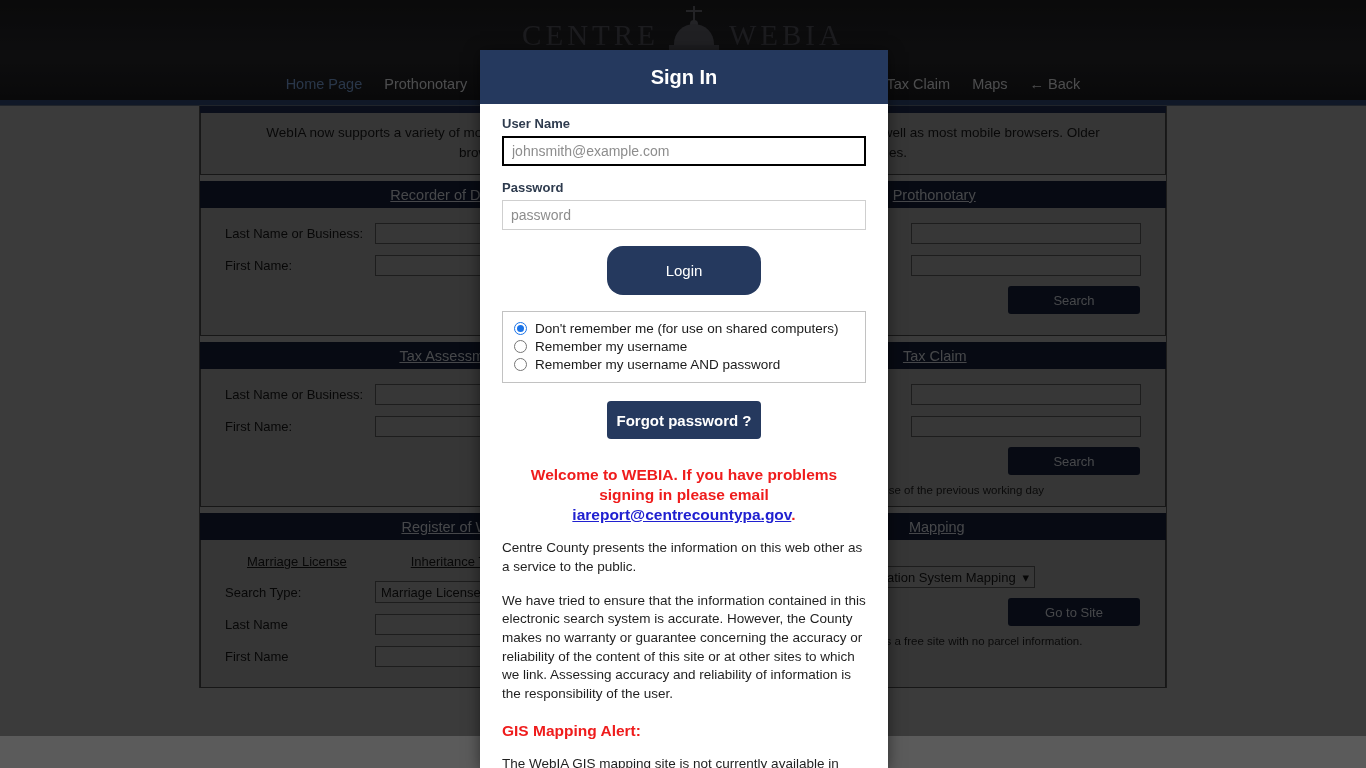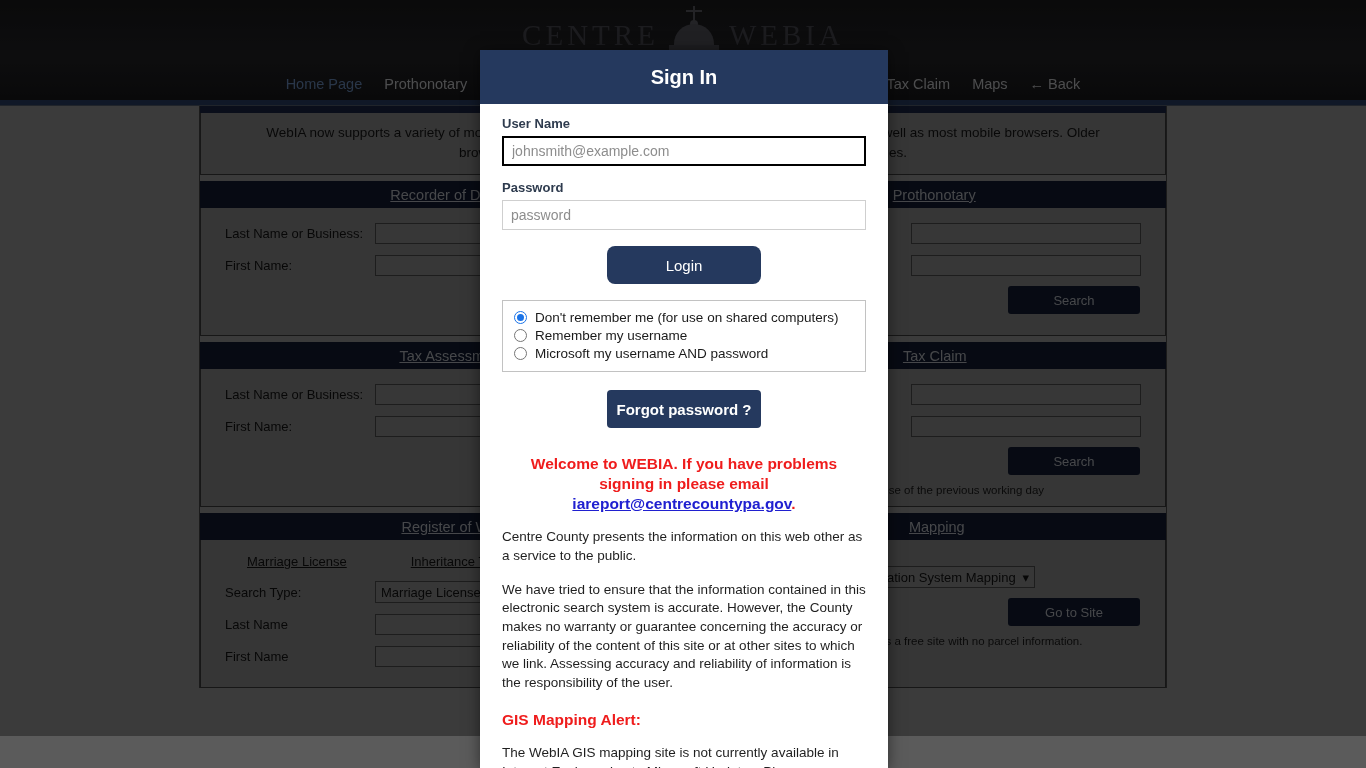--- a/index.html
+++ b/index.html
@@ -238,22 +238,22 @@
   .text-input.focused {
     border: 2px solid #000;
   }
   .text-input::placeholder { color: #8d8d8d; }
   .spacer-14 { height: 14px; }
   .login-wrap { display: flex; justify-content: center; margin-top: 16px; }
   .login-btn {
     background: #25395e;
     color: #fff;
     border: none;
-    border-radius: 8px;
-    width: 154px; height: 38px;
+    border-radius: 16px;
+    width: 154px; height: 49px;
     font-size: 15px;
     cursor: pointer;
     font-family: "Liberation Sans", sans-serif;
   }
   .remember-box {
     margin-top: 16px;
     border: 1px solid #c2c2c2;
     padding: 9px 11px 10px;
   }
   .radio-row {
@@ -490,21 +490,21 @@
       <div class="radio-row">
         <span class="radio checked"></span>
         <span>Don't remember me (for use on shared computers)</span>
       </div>
       <div class="radio-row">
         <span class="radio"></span>
         <span>Remember my username</span>
       </div>
       <div class="radio-row">
         <span class="radio"></span>
-        <span>Microsoft my username AND password</span>
+        <span>Remember my username AND password</span>
       </div>
     </div>
 
     <div class="forgot-wrap">
       <button class="forgot-btn">Forgot password ?</button>
     </div>
 
     <div class="welcome">
       <span>Welcome to WEBIA. If you have problems signing in please email </span><a href="#">iareport@centrecountypa.gov</a><span>.</span>
     </div>

